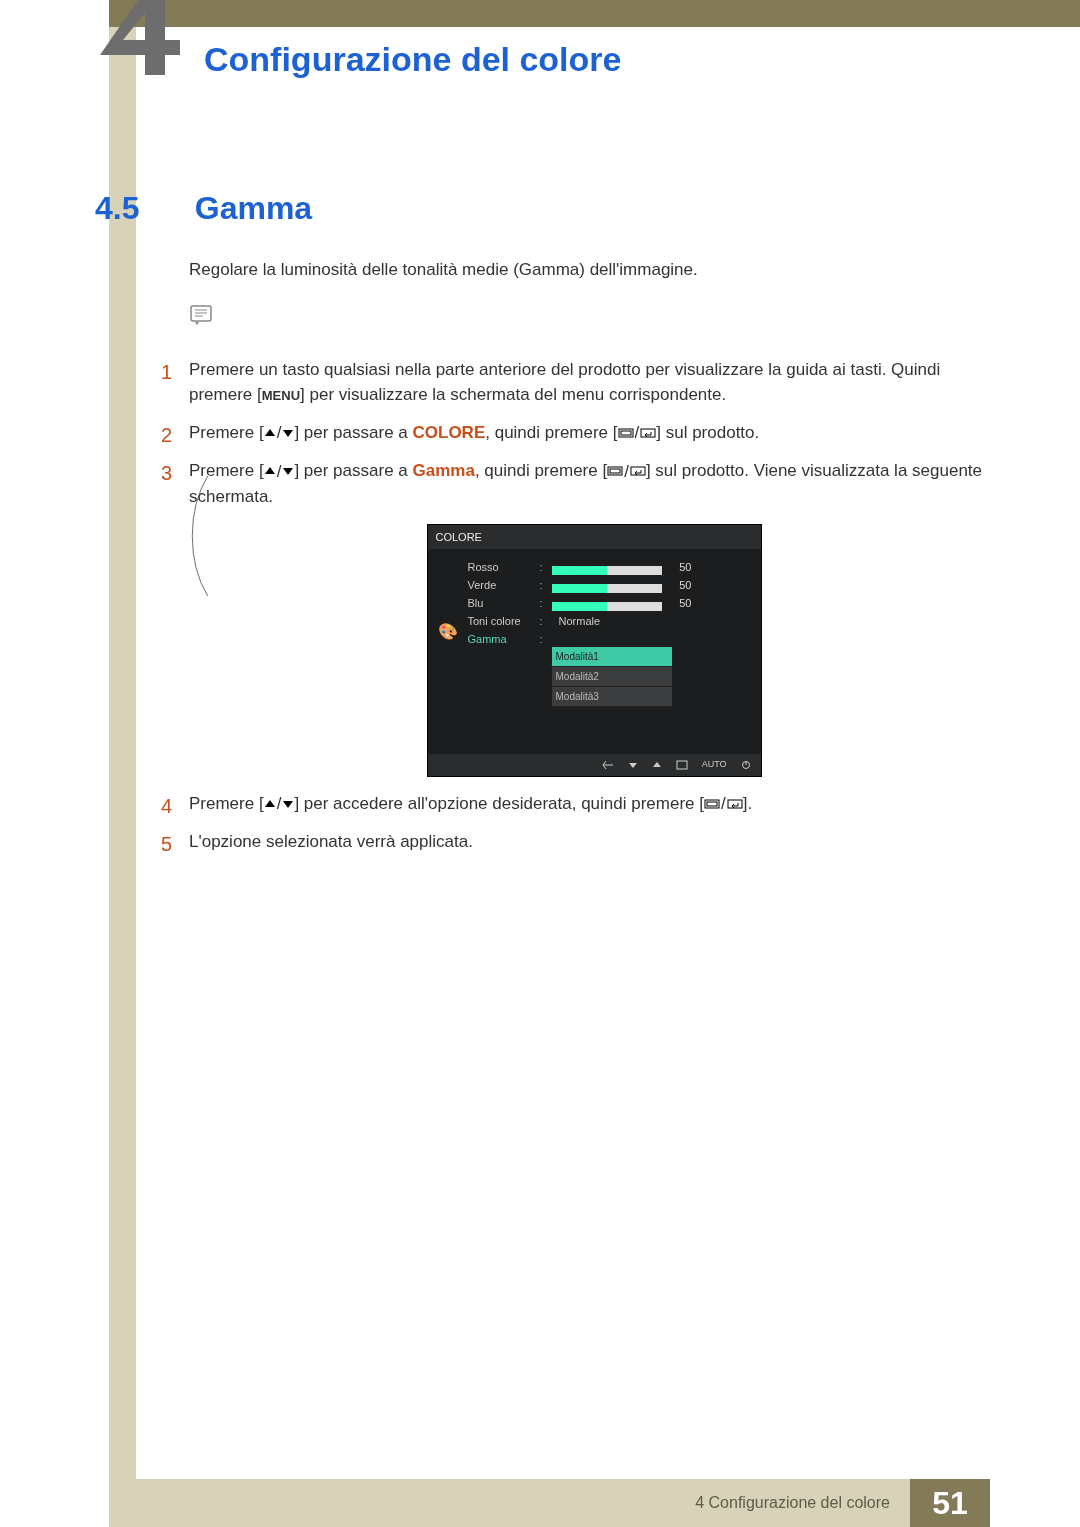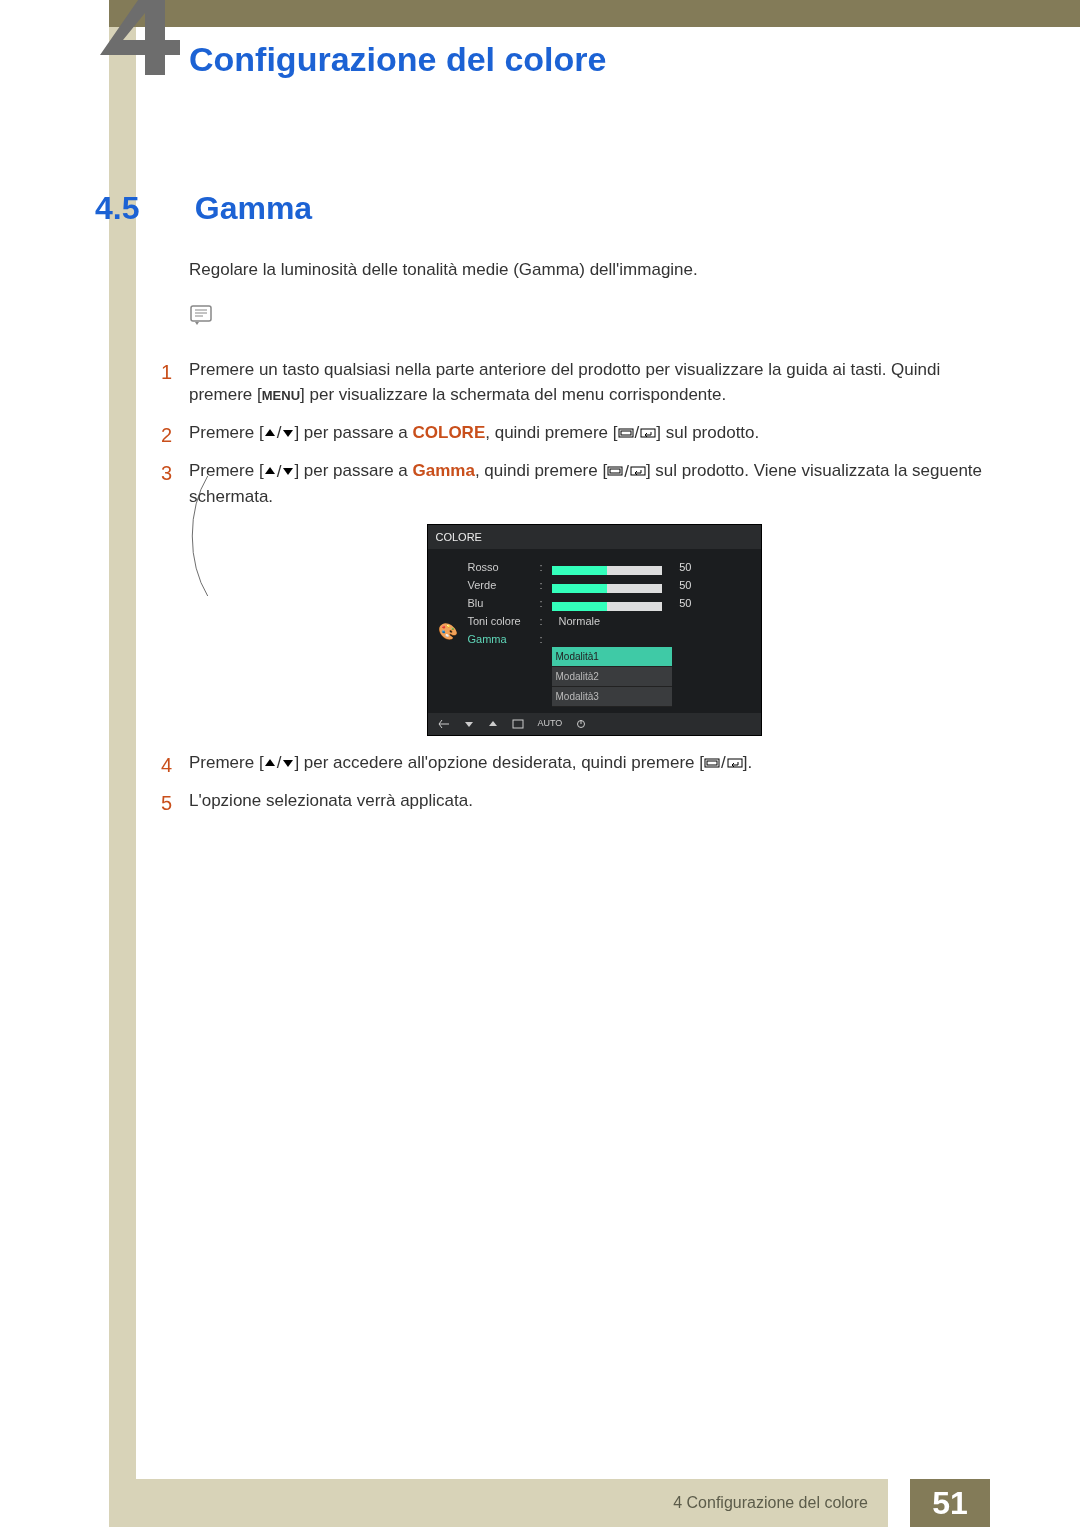--- a/index.html
+++ b/index.html
@@ -24,21 +24,21 @@
     background:#d8d3b8;
   }
 
   
   .chapter-mark {
     position:absolute; left:90px; top:-15px;
   }
   .chapter-mark svg { display:block; }
 
   .chapter-title {
-    position:absolute; left:189px; top:40px;
+    position:absolute; left:204px; top:40px;
     color:#1c62d4;
     font-size:34px;
     font-weight:bold;
   }
 
   .section {
     position:absolute; left:95px; top:190px;
     width:900px;
   }
   .section-num {
@@ -111,33 +111,33 @@
   }
   .osd-bar .fill { position:absolute; left:0; top:0; bottom:0; background:#3fb; }
   .osd-val { width:30px; text-align:right; color:#ddd; padding-left:6px; }
   .osd-text { color:#ccc;padding-left:7px; }
   .osd-dropdown {
     margin-left:84px; width:120px;
   }
   .osd-opt { background:#3a3c3e; color:#bbb; font-size:10px; padding:2px 4px; border-bottom:1px solid #222;}
   .osd-opt.sel { background:#3fcaa6; color:#222; }
   .osd-footer {
-    background:#2a2c2e; display:flex; gap:14px;
-    padding:4px 10px; align-items:center;
+    background:#2a2c2e; display:flex; justify-content:flex-end; gap:14px;
+    padding:4px 10px; align-items:center;margin-top:41px;
   }
   .osd-footer span { font-size:9px; color:#ccc; display:inline-flex; align-items:center; }
 
   .curve {
     position:absolute; left:0; top:18px; width:22px; height:120px;
   }
 
   
   .footer {
     position:absolute; left:0; right:0; bottom:0; height:48px;
-    display:flex; justify-content:flex-end; align-items:stretch;gap:22px;
+    display:flex; justify-content:flex-end; align-items:stretch;
   }
   .footer-text {
     background:#d8d3b8; color:#5c5c4a;
     display:flex; align-items:center; padding:0 20px;
     font-size:16px; flex:1; justify-content:flex-end;
     margin-left:136px;
     border-top-left-radius:0;
   }
   .footer-page {
     background:#837b58; color:#fff; font-size:32px; font-weight:bold;

